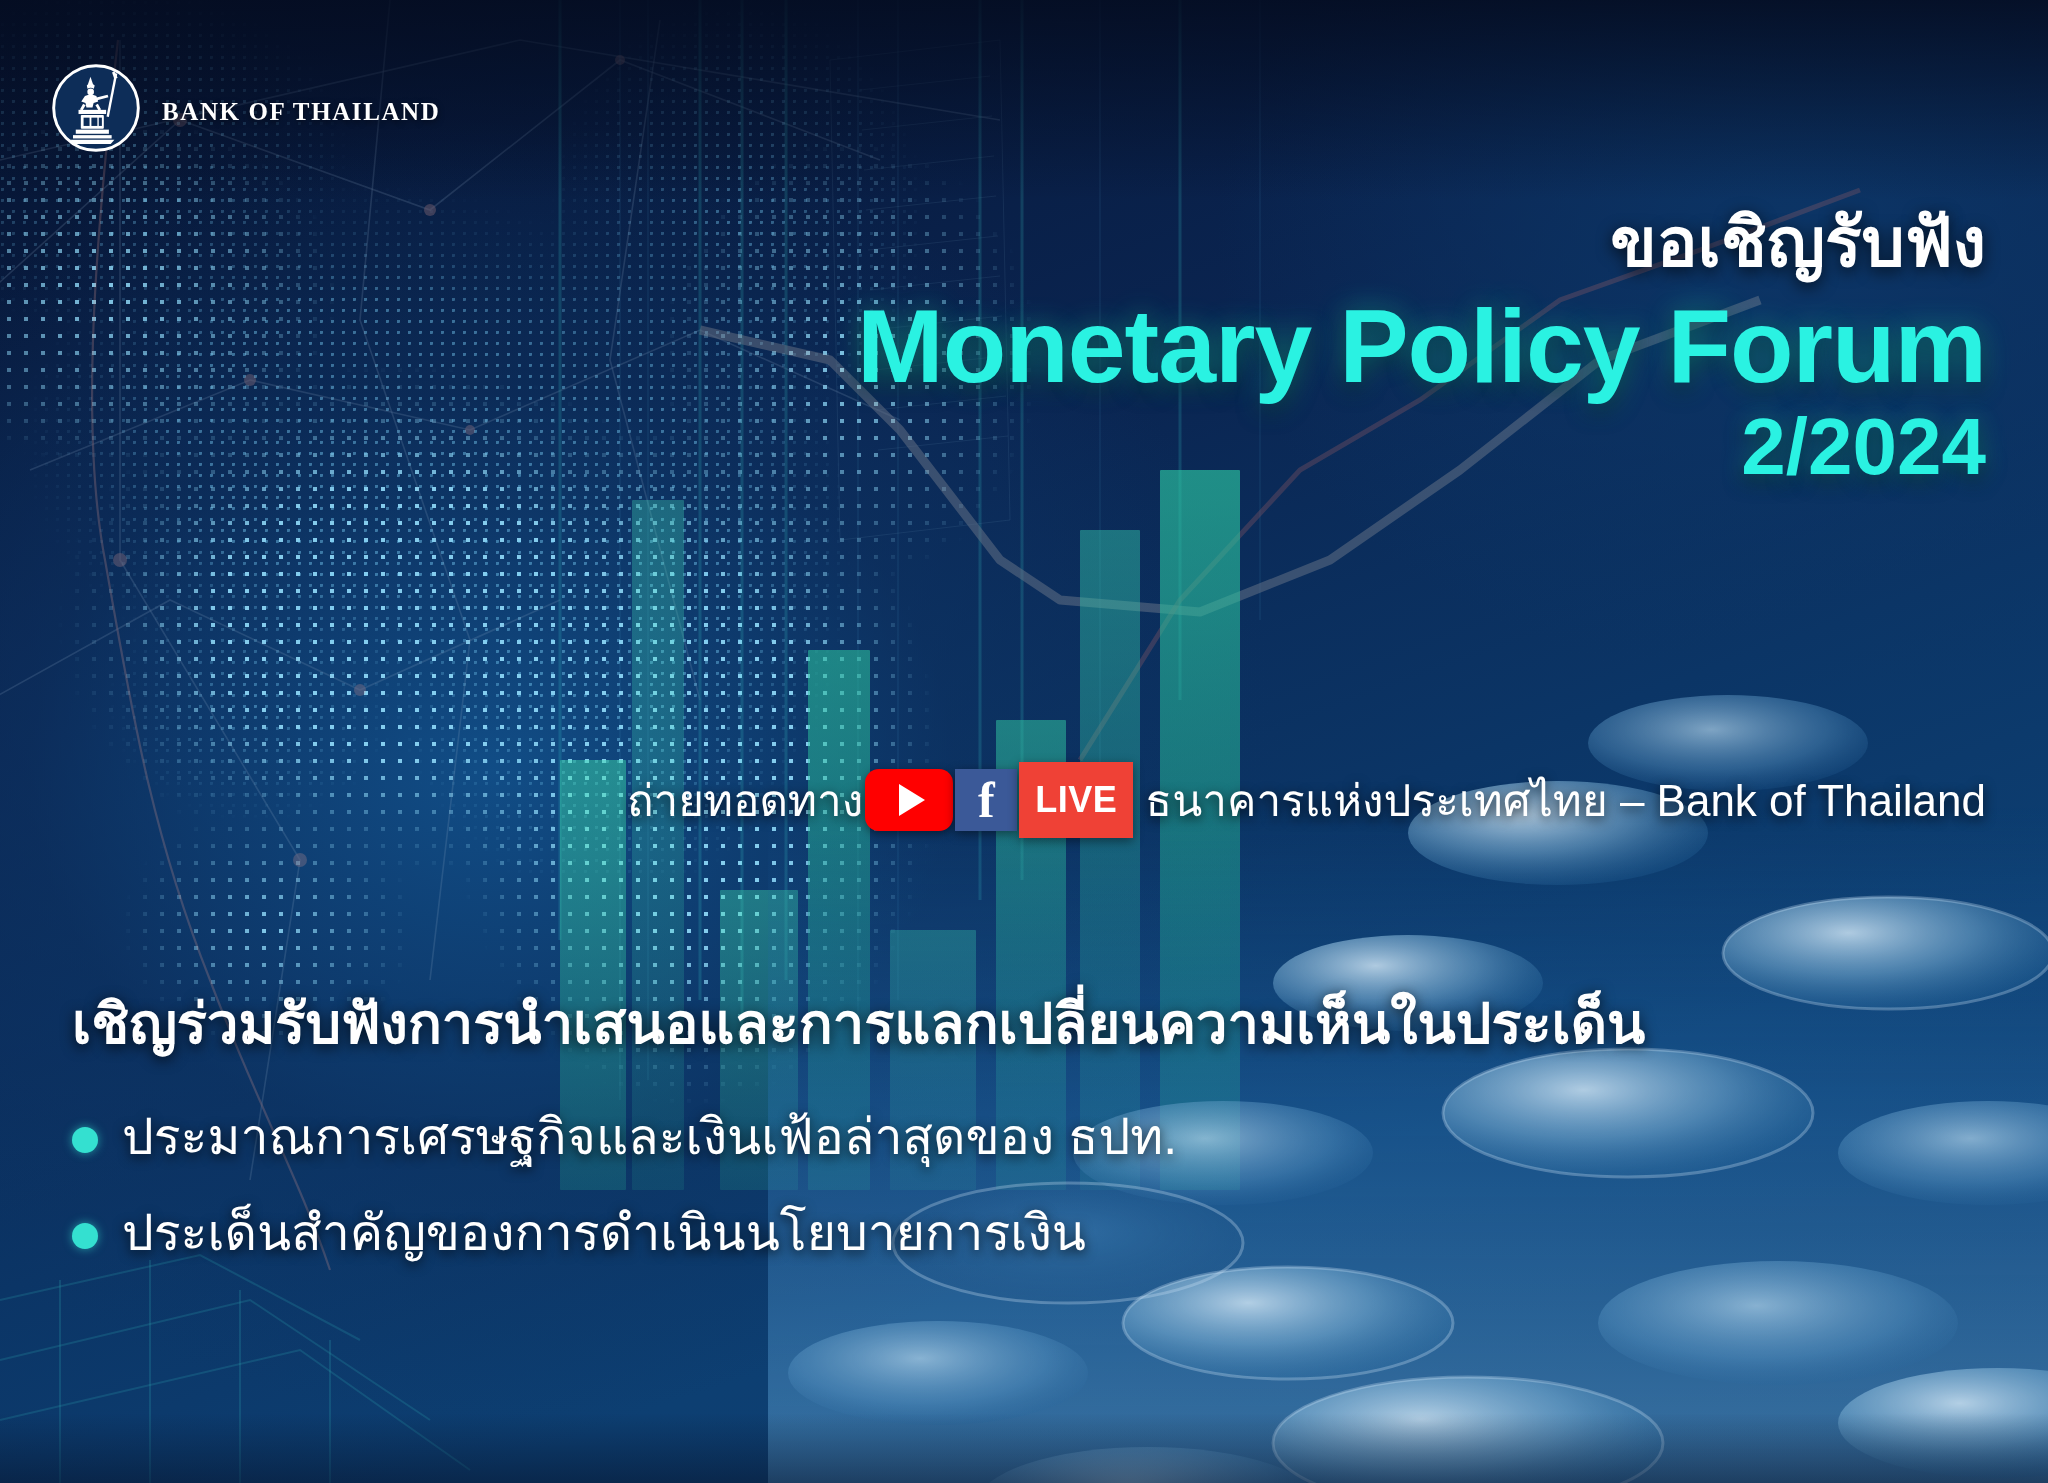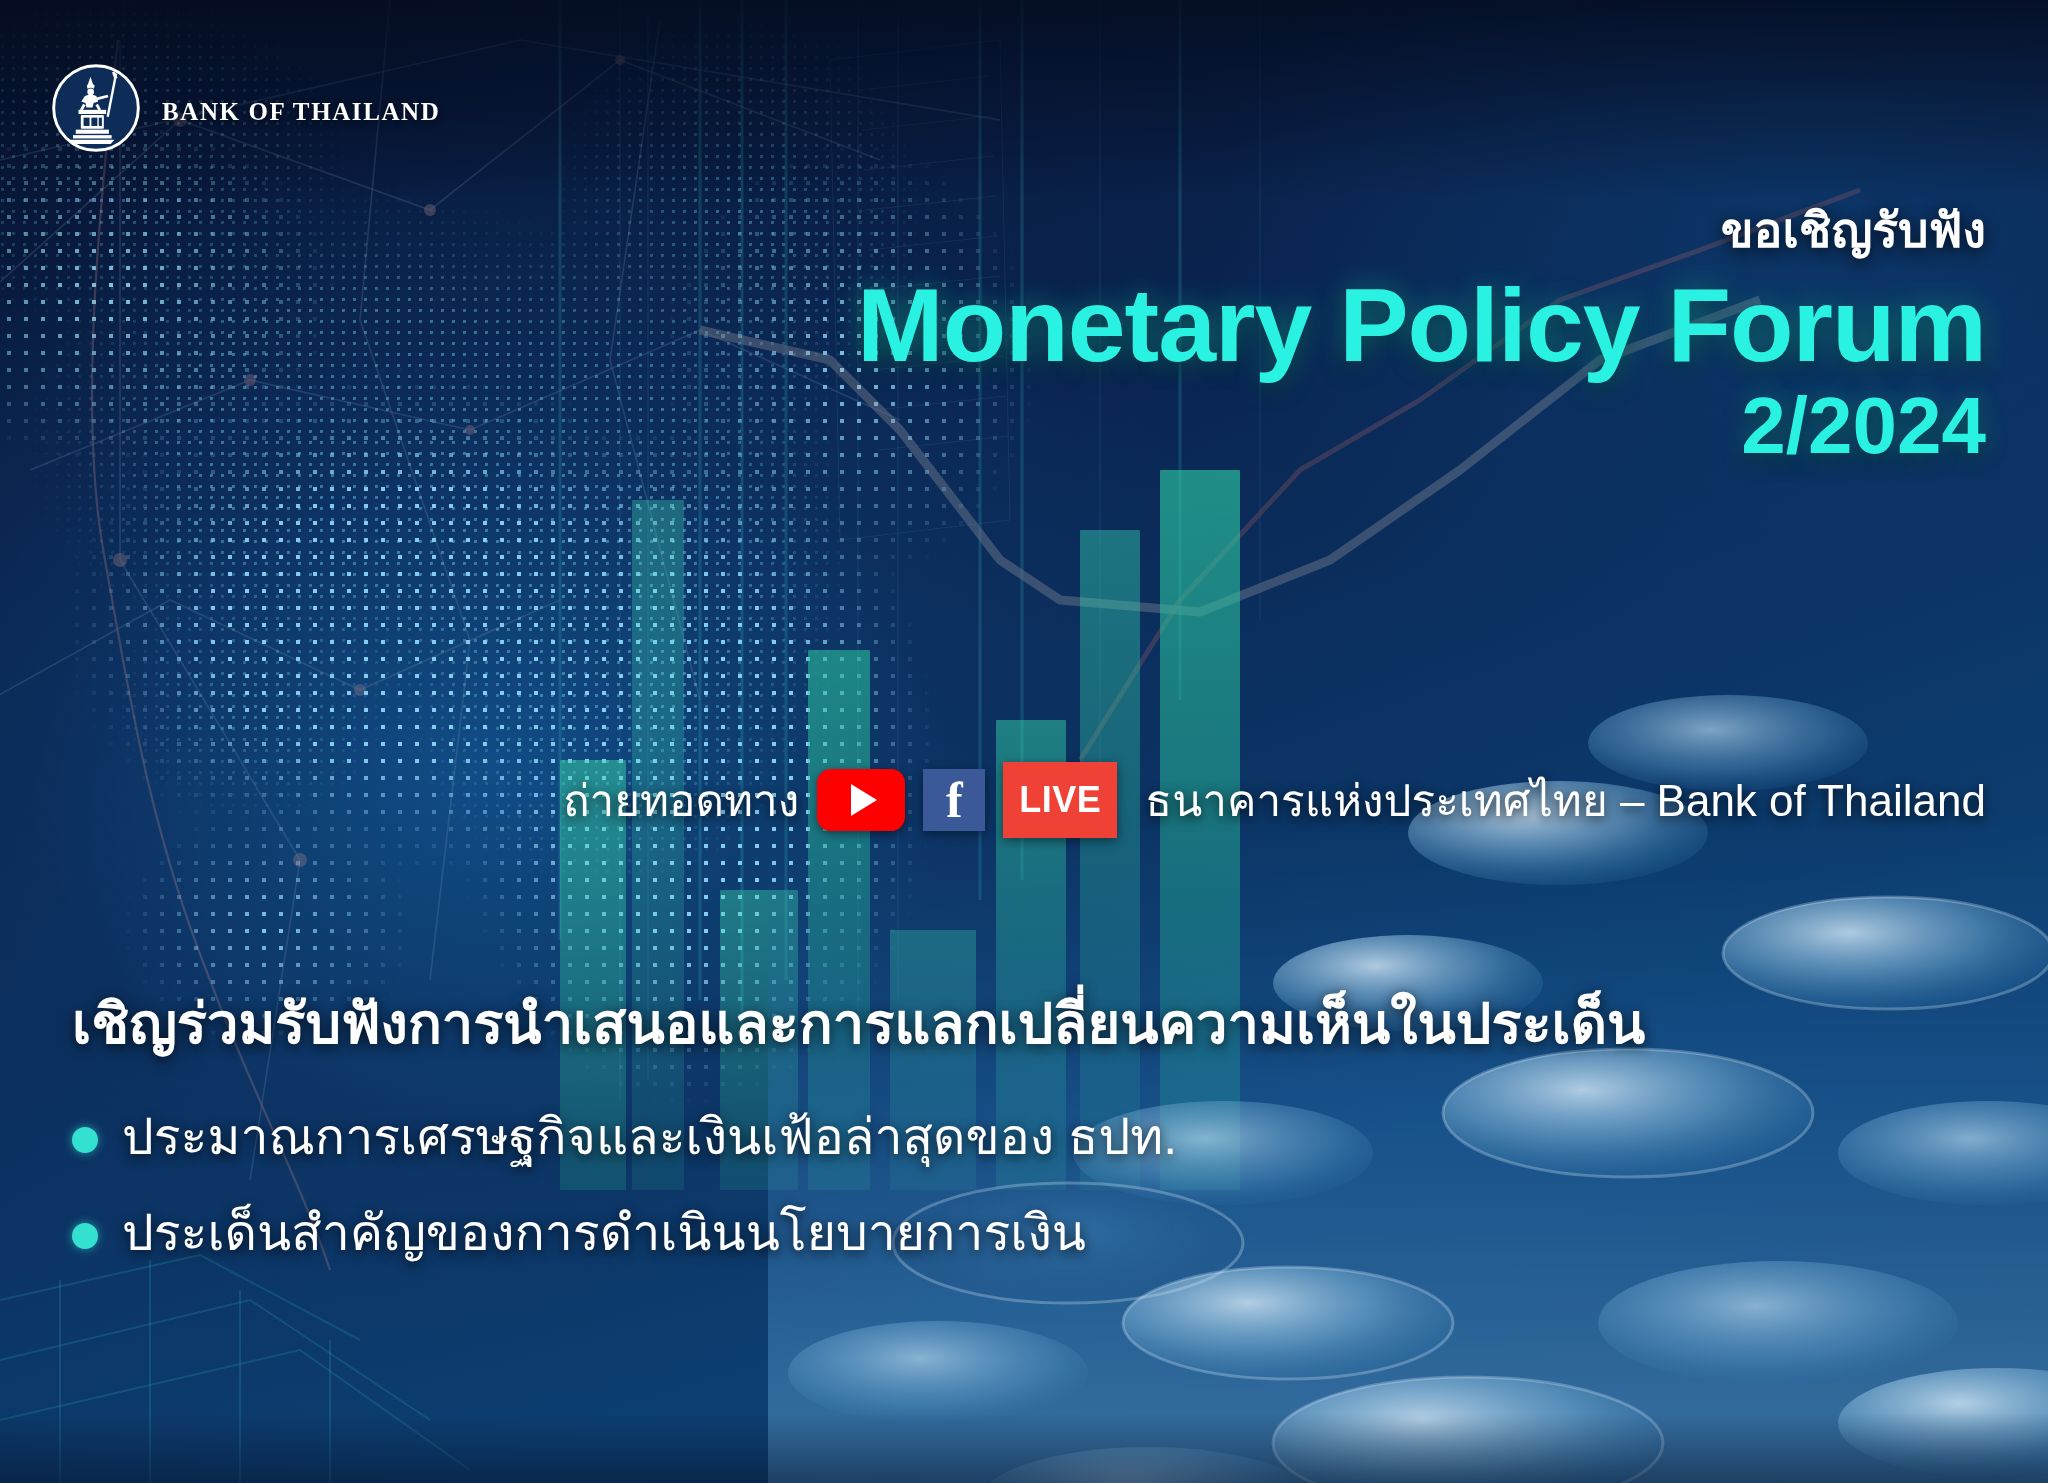--- a/index.html
+++ b/index.html
@@ -95,21 +95,21 @@
     margin-top:6px;
     text-shadow:0 2px 6px rgba(0,0,0,.55);
   }
 
   
   .head{
     position:absolute; right:62px; top:206px;
     text-align:right; z-index:30;
   }
   .kicker{
-    font-size:48px; font-weight:700; color:#ffffff;
+    font-size:68px; font-weight:700; color:#ffffff;
     text-shadow:0 4px 16px rgba(0,0,0,.75);
     line-height:1.06;
   }
   .title-main{
     font-size:104px; font-weight:700; color:#2AF2E2;
     letter-spacing:-1px; line-height:1.05;
     margin-top:14px;
     text-shadow:0 0 28px rgba(32,230,215,.45), 0 6px 22px rgba(0,0,0,.7);
     white-space:nowrap;
   }
@@ -121,21 +121,21 @@
 
   
   .datetime{
     position:absolute; right:62px; top:672px; z-index:30;
     font-size:52px; font-weight:700; color:#ffffff;
     text-shadow:0 3px 12px rgba(0,0,0,.8);
     white-space:nowrap;
   }
   .broadcast{
     position:absolute; right:62px; top:762px; z-index:30;
-    display:flex; align-items:center; gap:18px;
+    display:flex; align-items:center; gap:2px;
     white-space:nowrap;
   }
   .bc-label{
     font-size:44px; font-weight:400; color:#ffffff;
     text-shadow:0 3px 12px rgba(0,0,0,.8);
   }
   .bc-channel{
     font-size:44px; font-weight:400; color:#ffffff;
     text-shadow:0 3px 12px rgba(0,0,0,.8);
     margin-left:10px;

